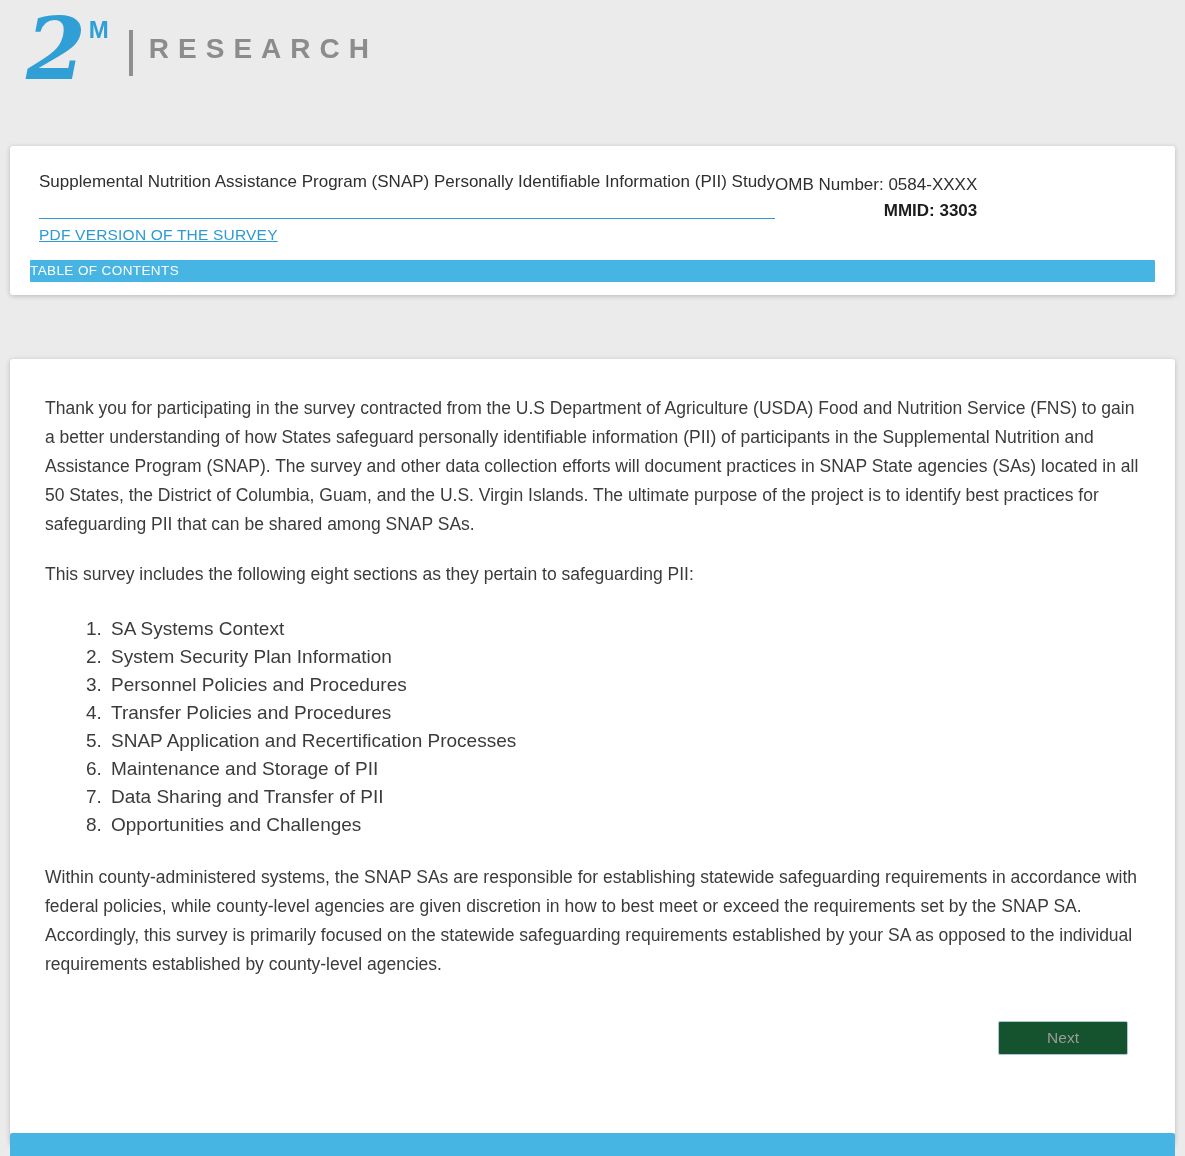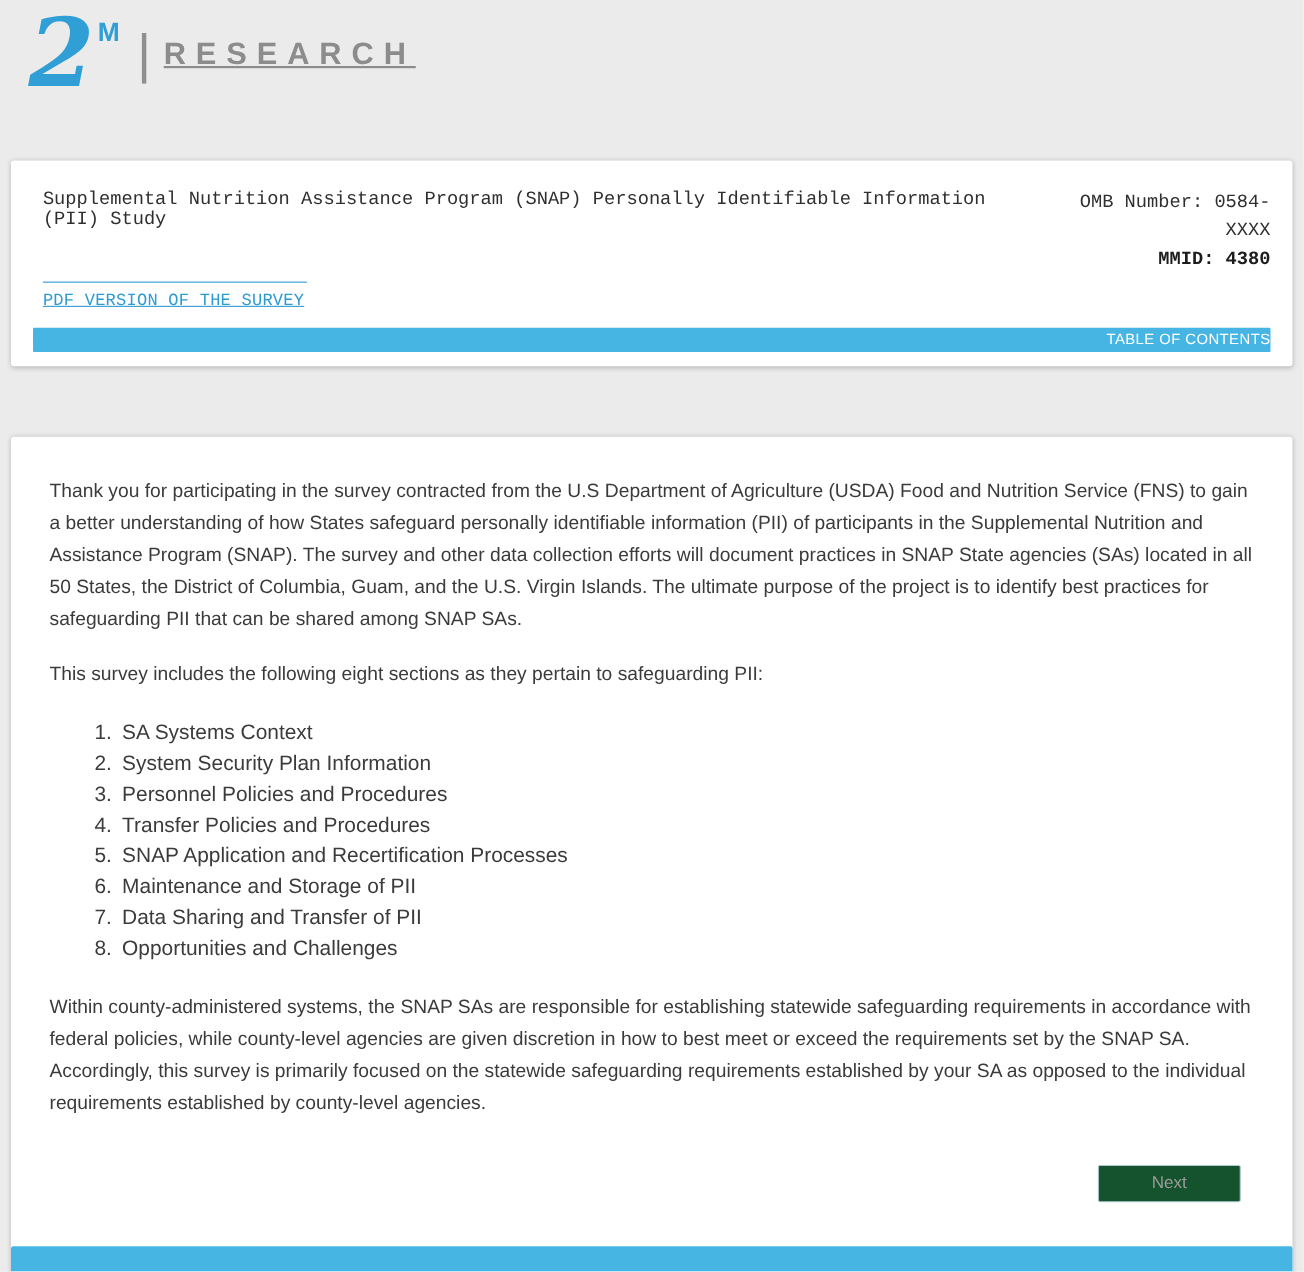--- a/index.html
+++ b/index.html
@@ -39,48 +39,47 @@
     height: 46px;
     background: #8f8f8f;
     margin: 24px 16px 0 20px;
   }
   .logo-research {
     font-size: 28px;
     font-weight: bold;
     color: #8c8c8c;
     letter-spacing: 9px;
     margin-top: 27px;
-    text-decoration: underline;
   }
 
   
   .card {
     background: #ffffff;
     margin: 0 10px;
     border-radius: 3px;
     box-shadow: 0 1px 5px rgba(0,0,0,0.22);
   }
 
   
   .header-card { padding: 18px 20px 13px 20px; }
   .header-top {
     display: flex;
-    justify-content: space-between;
+    justify-content: flex-start;
     align-items: flex-start;
-    font-family: Liberation Mono, monospace;
   }
   .survey-title {
     font-size: 17px;
     padding: 8px 0 0 9px;
     color: #2f2f2f;
   }
   .links-row {
     display: flex;
     gap: 64px;
-    margin: 46px 0 0 9px;
+    margin: 26px 0 0 9px;
+    flex-direction: column;
   }
   .links-row a {
     color: #2d9ad2;
     font-size: 15.5px;
     text-decoration: underline;
     border-top: 1px solid #2d9ad2;
     padding: 7px 2px 1px 0;
     letter-spacing: 0.2px;
     cursor: pointer;
   }
@@ -89,21 +88,21 @@
     font-size: 17px;
     line-height: 26px;
     color: #2f2f2f;
     padding-top: 8px;
   }
   .meta .mmid { font-weight: bold; color: #1c1c1c; }
   .toc-bar {
     margin-top: 15px;
     background: #47b5e4;
     color: #ffffff;
-    text-align: right;
+    text-align: left;
     font-size: 13.5px;
     letter-spacing: 0.4px;
     padding: 3px 0 4px 0;
     border-radius: 1px;
     cursor: pointer;
   }
 
   
   .content-card {
     margin-top: 64px;
@@ -166,21 +165,21 @@
 <section class="card header-card">
   <div class="header-top">
     <div class="header-left">
       <div class="survey-title">Supplemental Nutrition Assistance Program (SNAP) Personally Identifiable Information (PII) Study</div>
       <div class="links-row">
         <a href="#">PDF VERSION OF THE SURVEY</a>
       </div>
     </div>
     <div class="meta">
       <div>OMB Number: 0584-XXXX</div>
-      <div class="mmid">MMID: 4380</div>
+      <div class="mmid">MMID: 3303</div>
     </div>
   </div>
   <div class="toc-bar">TABLE OF CONTENTS</div>
 </section>
 
 <section class="card content-card">
   <p>Thank you for participating in the survey contracted from the U.S Department of Agriculture (USDA) Food and Nutrition Service (FNS) to gain a better understanding of how States safeguard personally identifiable information (PII) of participants in the Supplemental Nutrition and Assistance Program (SNAP). The survey and other data collection efforts will document practices in SNAP State agencies (SAs) located in all 50 States, the District of Columbia, Guam, and the U.S. Virgin Islands. The ultimate purpose of the project is to identify best practices for safeguarding PII that can be shared among SNAP SAs.</p>
   <p>This survey includes the following eight sections as they pertain to safeguarding PII:</p>
   <ol>
     <li>SA Systems Context</li>

